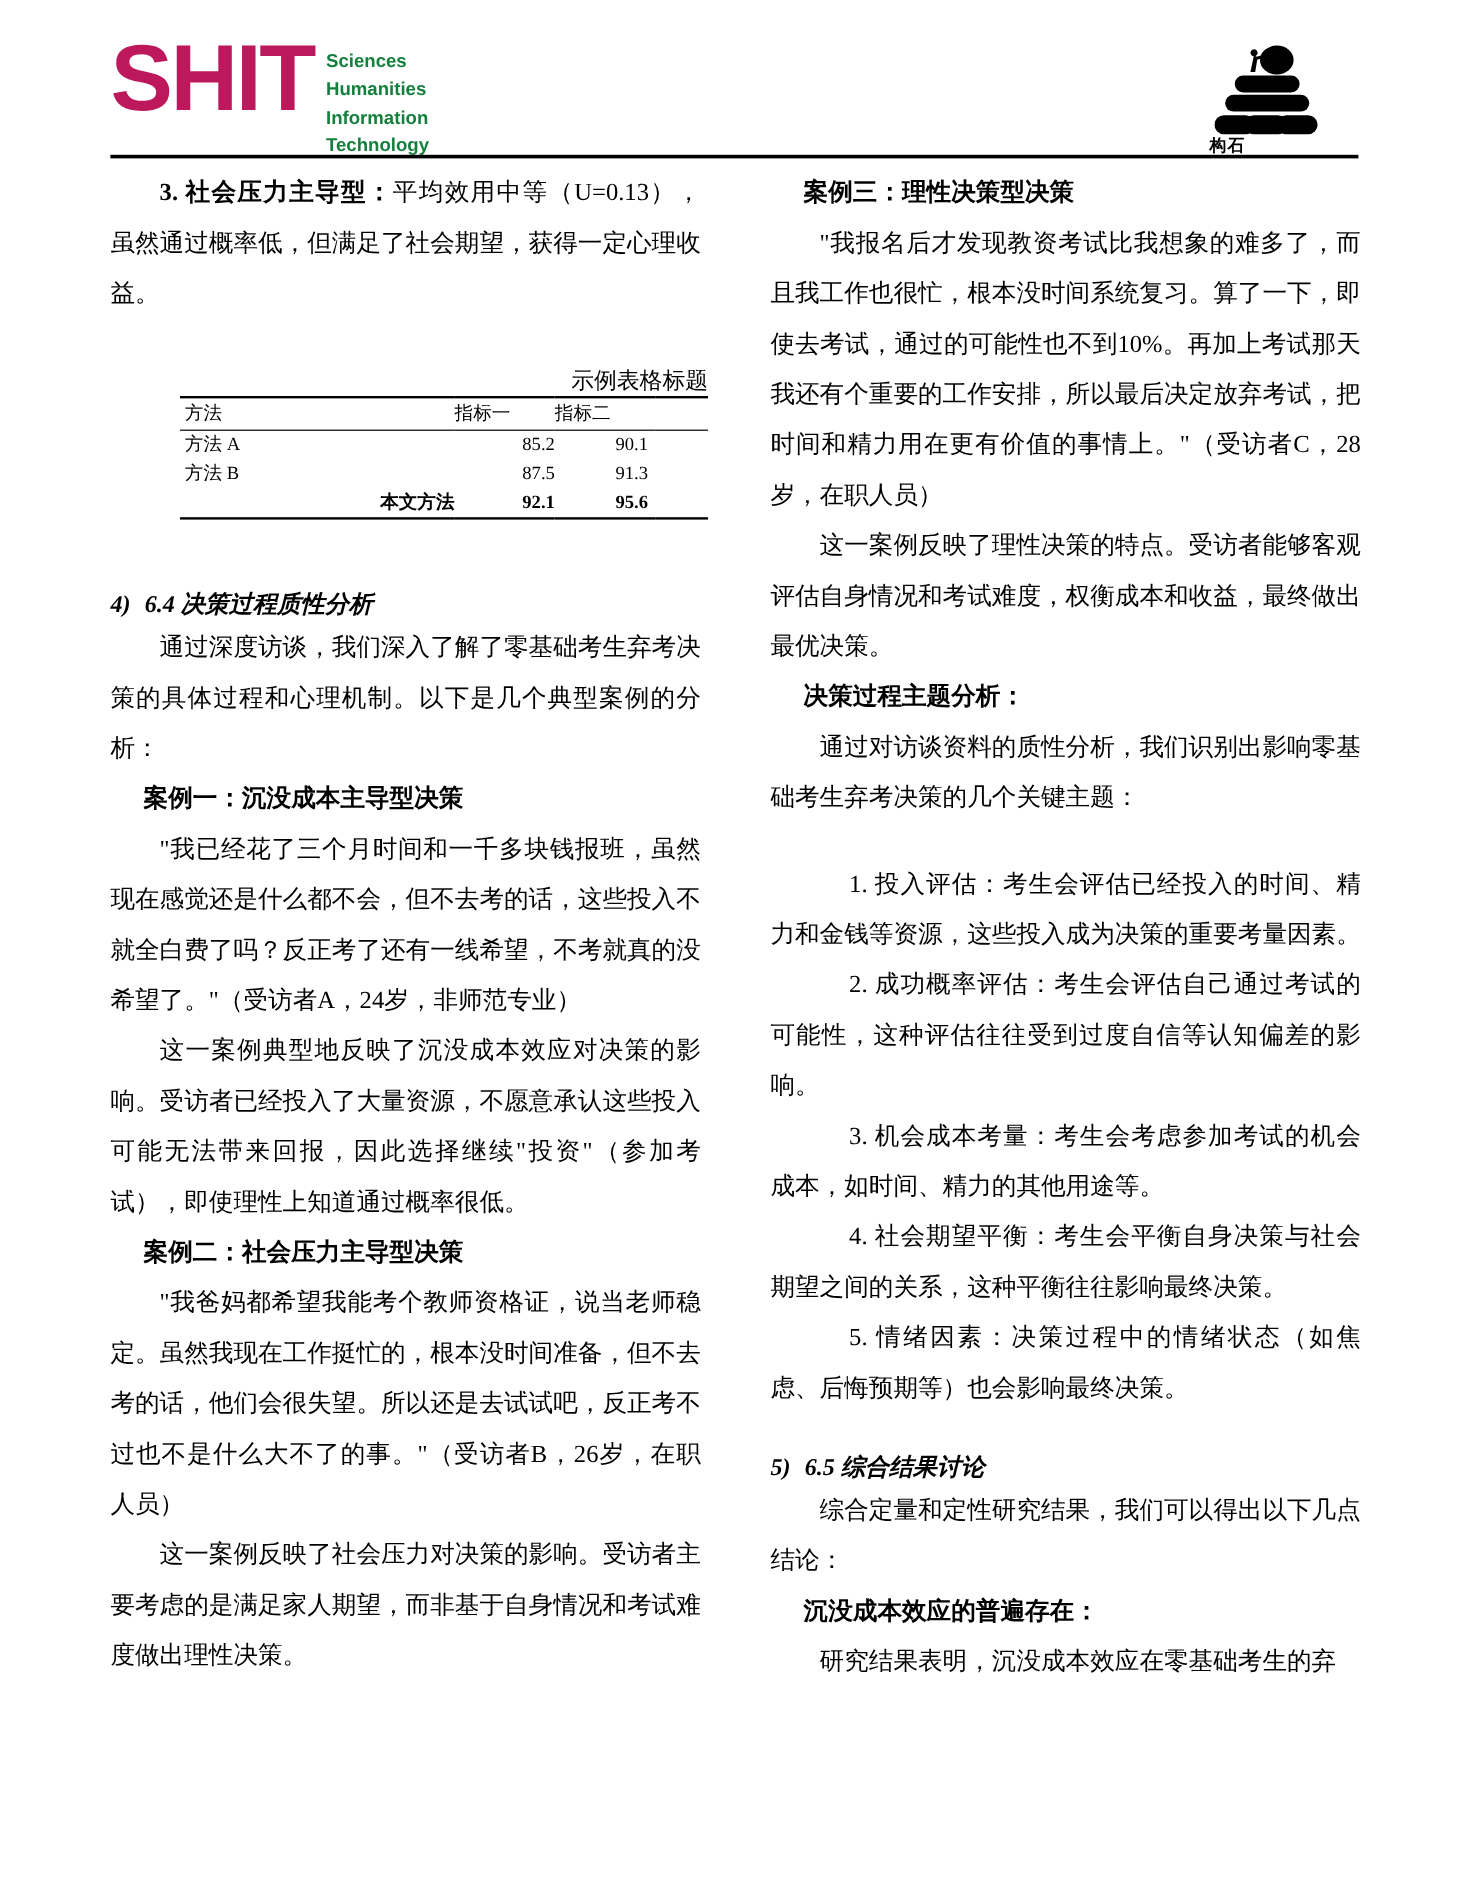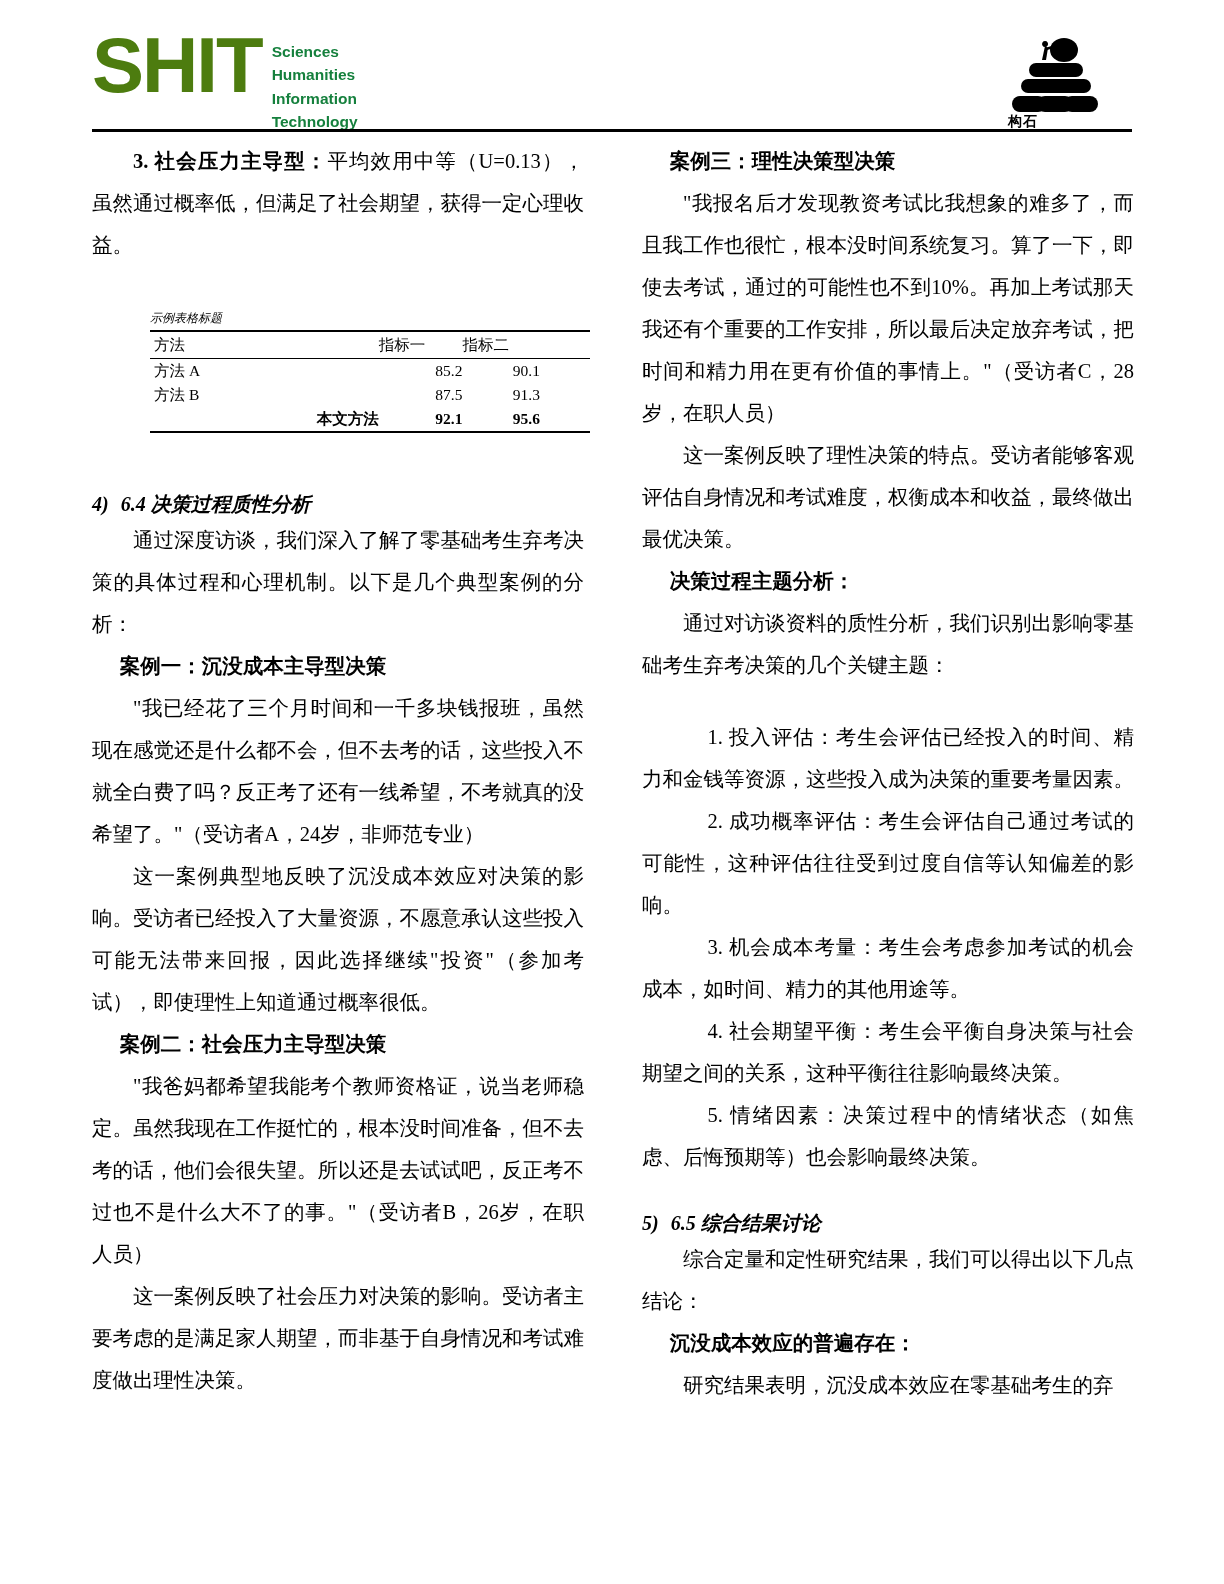--- a/index.html
+++ b/index.html
@@ -30,21 +30,21 @@
     top: 0;
     display: flex;
     align-items: flex-start;
   }
   .brand-wordmark {
     font-family: "Liberation Sans", "DejaVu Sans", sans-serif;
     font-weight: bold;
     font-size: 78px;
     line-height: 0.92;
     letter-spacing: -2px;
-    color: #4d7c0f;
+    color: #be185d;
     margin-right: 10px;
   }
   .brand-expansion {
     font-family: "Liberation Sans", "DejaVu Sans", sans-serif;
     font-weight: bold;
     font-size: 15.5px;
     line-height: 1.5;
     color: #15803d;
     padding-top: 10px;
   }
@@ -126,25 +126,24 @@
   .spacer-md { height: 30px; }
   .spacer-lg { height: 56px; }
 
   
   .table-wrap {
     margin: 42px 0 0 0;
     width: 440px;
     margin-left: 58px;
   }
   .table-caption {
-    text-align: left;
-    font-size: 12px;
+    text-align: right;
+    font-size: 19px;
     line-height: 20px;
     margin-bottom: 2px;
-    font-style: italic;
   }
   table.data-table {
     border-collapse: collapse;
     width: 100%;
     font-size: 15.5px;
   }
   table.data-table thead tr.head-row th {
     border-top: 2px solid #000;
     border-bottom: 1px solid #000;
     padding: 2px 0 3px 0;

